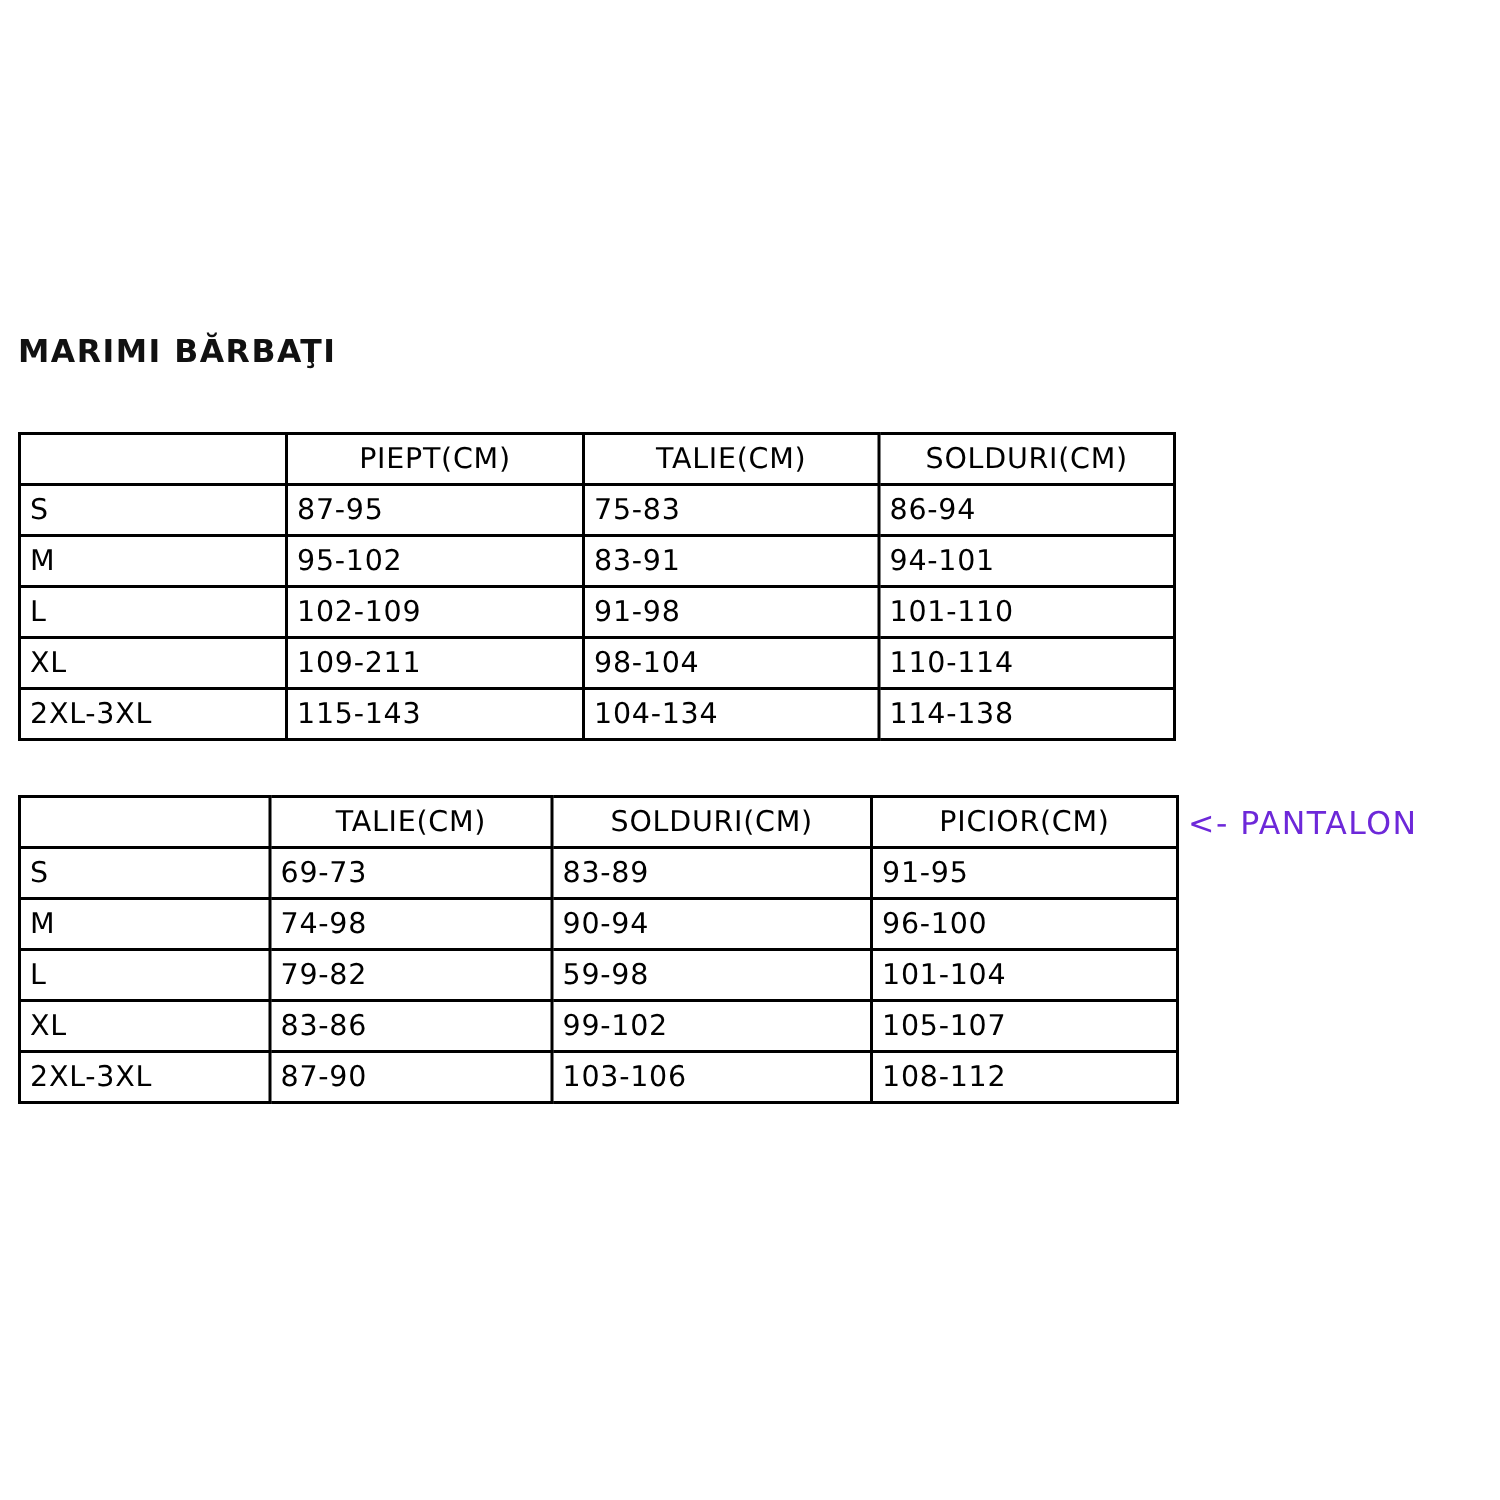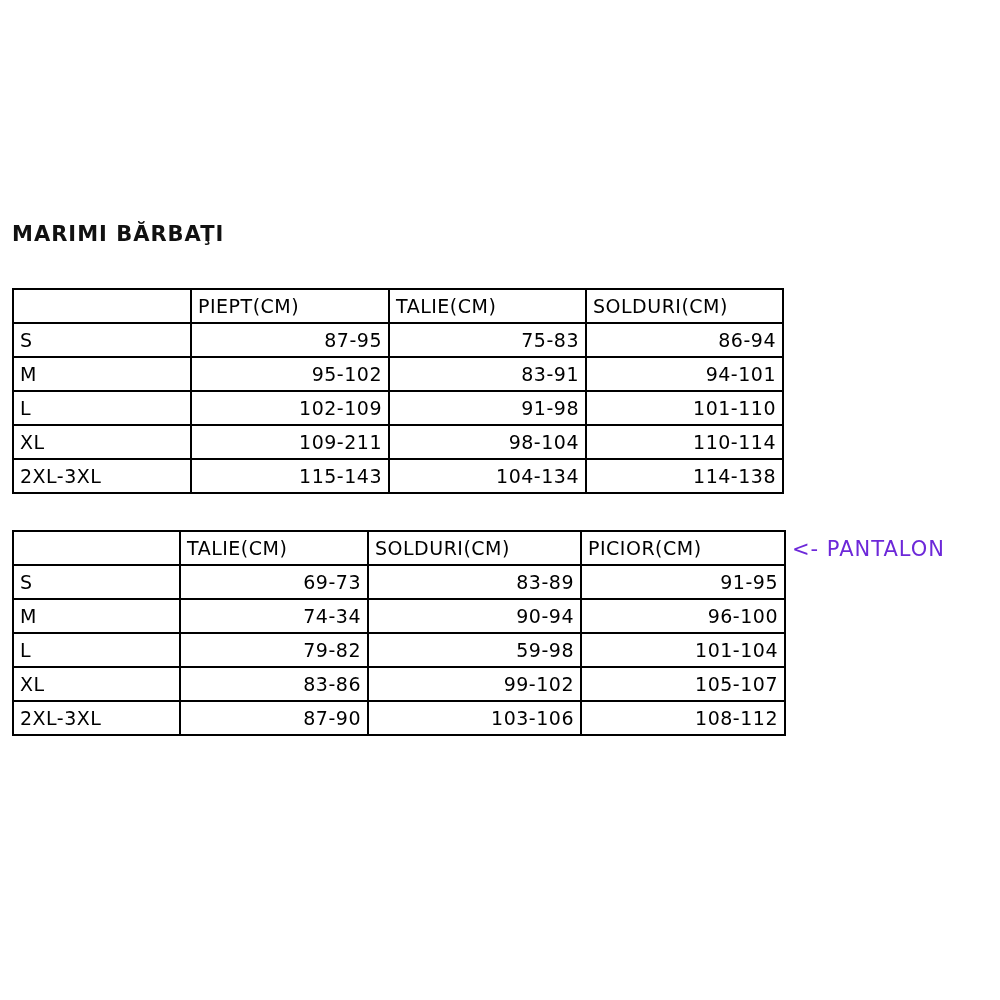--- a/index.html
+++ b/index.html
@@ -43,26 +43,26 @@
     padding: 0 6px;
     box-sizing: border-box;
     vertical-align: middle;
   }
   td.label-cell {
     text-align: left;
     font-size: 19px;
     letter-spacing: 0.5px;
   }
   td.head-cell {
-    text-align: left;
+    text-align: center;
     font-size: 19px;
     letter-spacing: 0.5px;
   }
   td.value-cell {
-    text-align: right;
+    text-align: left;
     font-size: 19px;
     letter-spacing: 0.5px;
   }
   td.blank-cell {
     border-left: 2px solid #000000;
   }
   
   #table-men-top {
     left: 12px;
     top: 288px;
@@ -153,21 +153,21 @@
         <td class="head-cell">PICIOR(CM)</td>
       </tr>
       <tr>
         <td class="label-cell">S</td>
         <td class="value-cell">69-73</td>
         <td class="value-cell">83-89</td>
         <td class="value-cell">91-95</td>
       </tr>
       <tr>
         <td class="label-cell">M</td>
-        <td class="value-cell">74-34</td>
+        <td class="value-cell">74-98</td>
         <td class="value-cell">90-94</td>
         <td class="value-cell">96-100</td>
       </tr>
       <tr>
         <td class="label-cell">L</td>
         <td class="value-cell">79-82</td>
         <td class="value-cell">59-98</td>
         <td class="value-cell">101-104</td>
       </tr>
       <tr>

